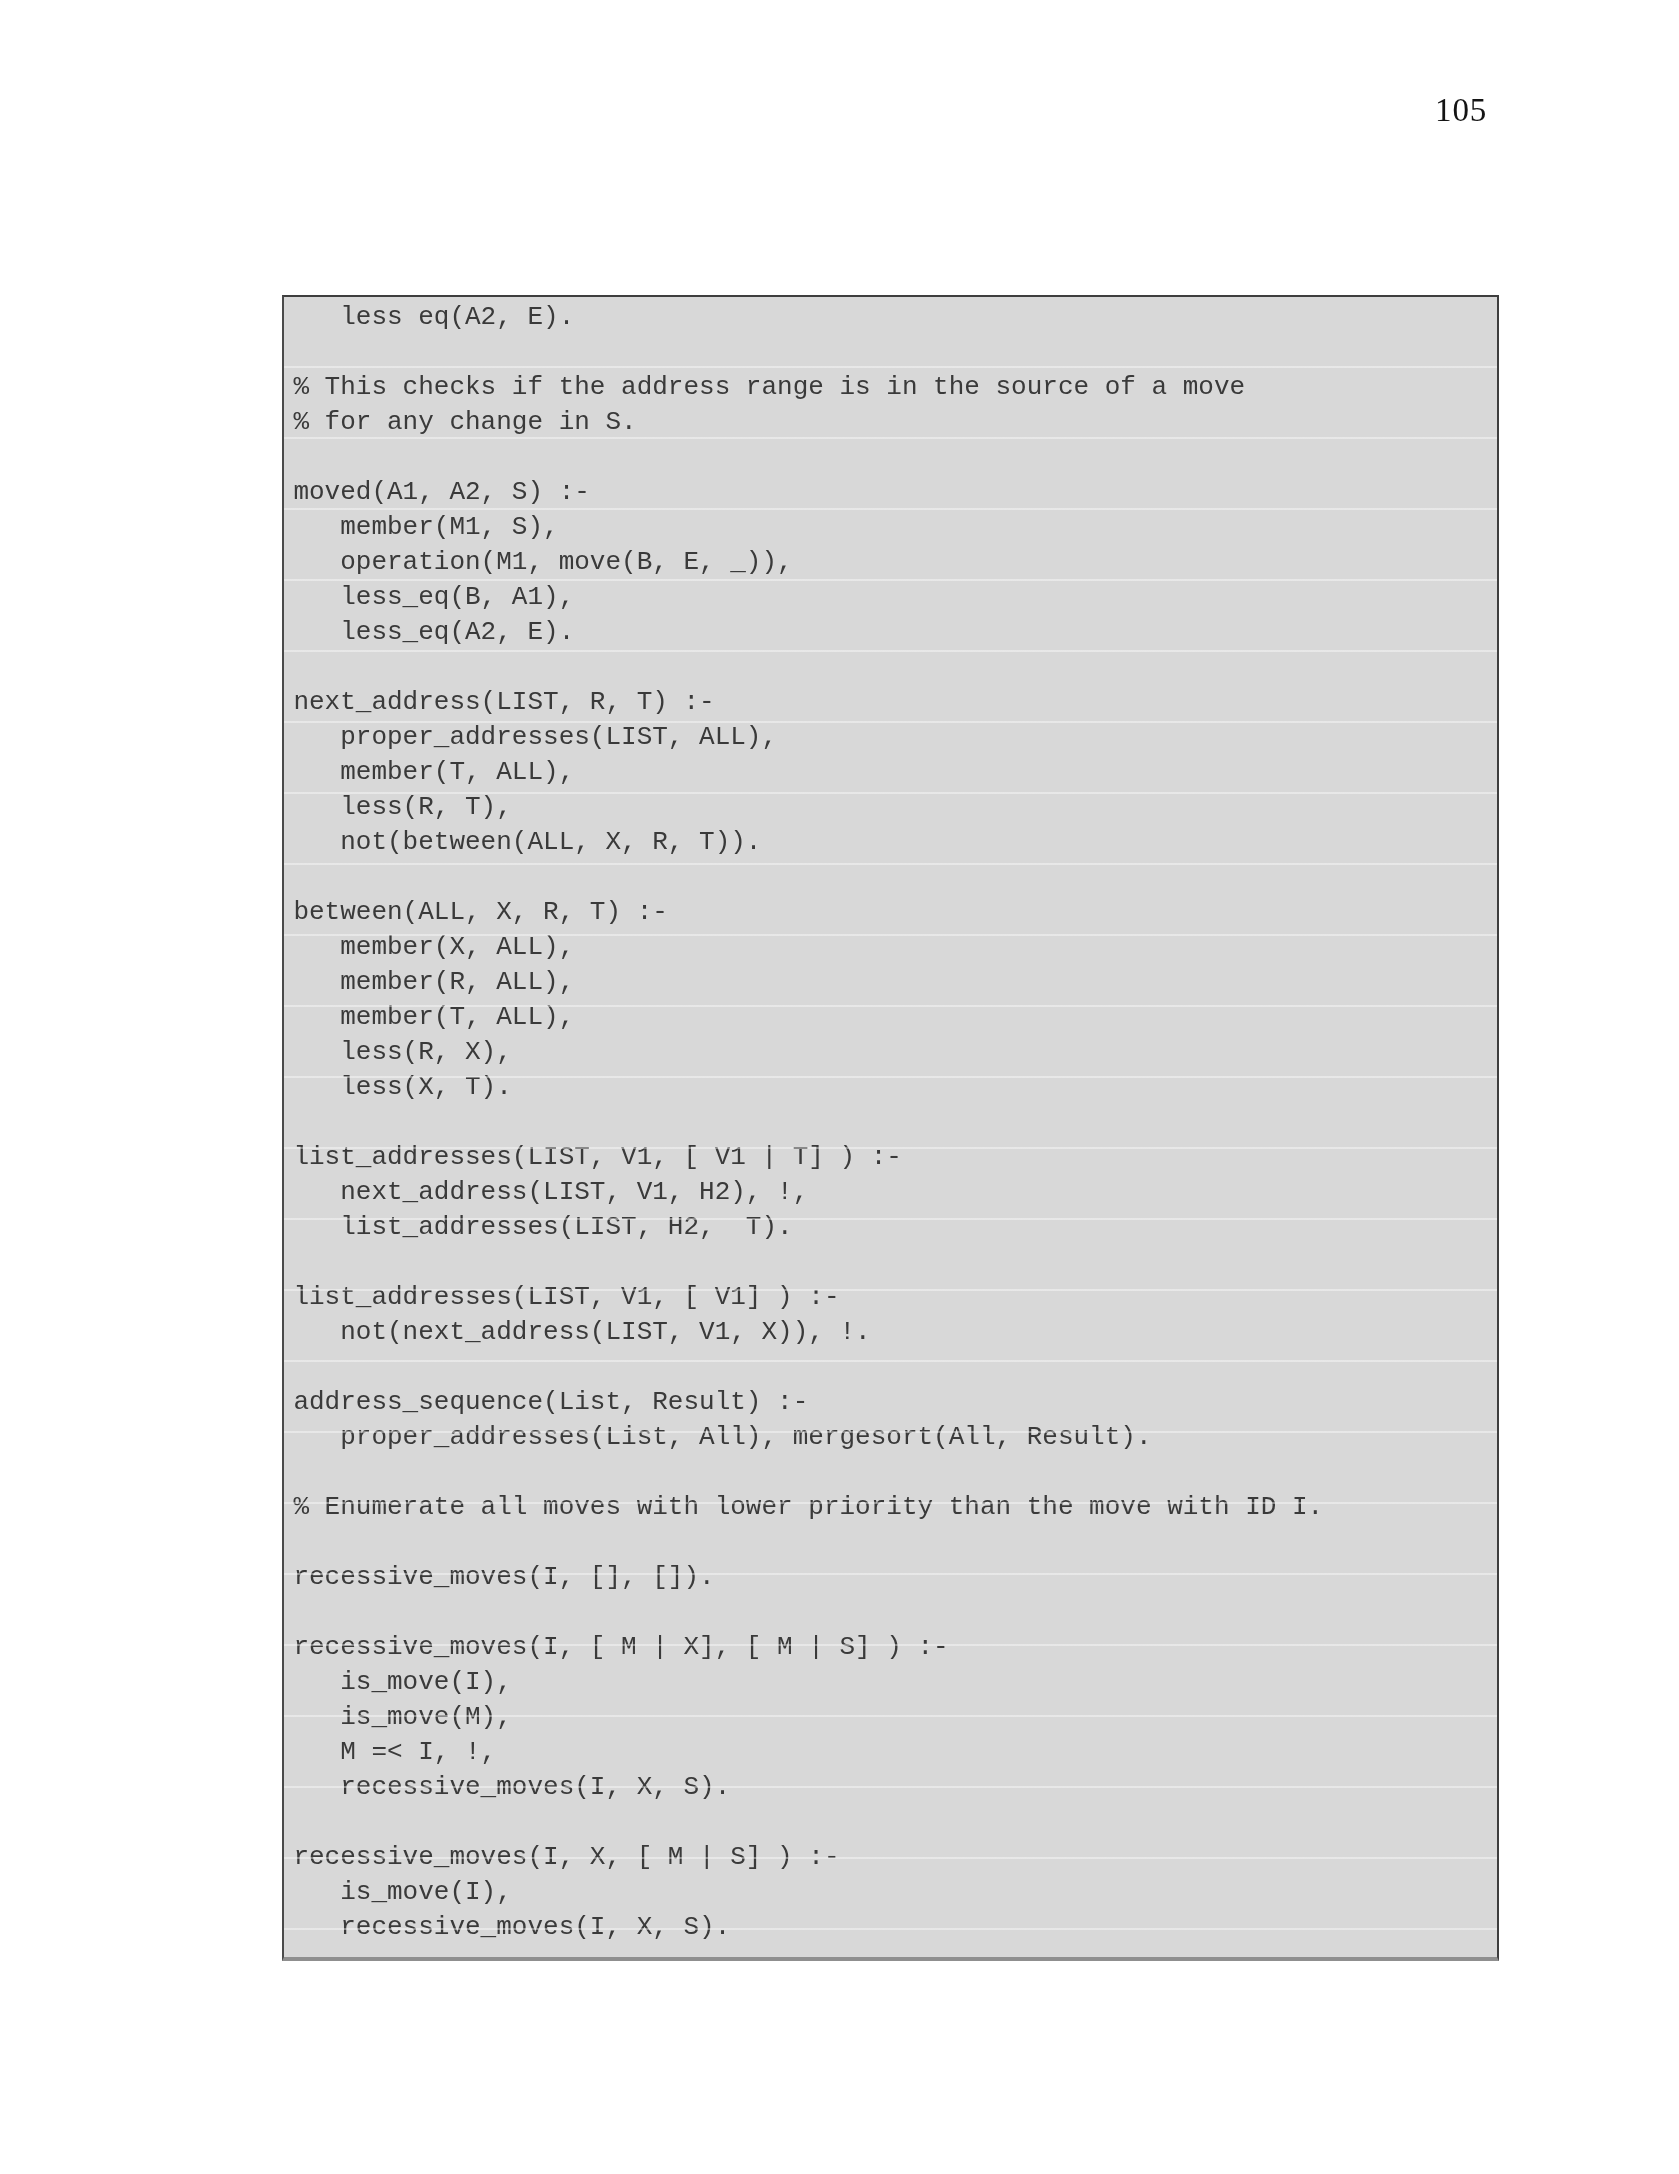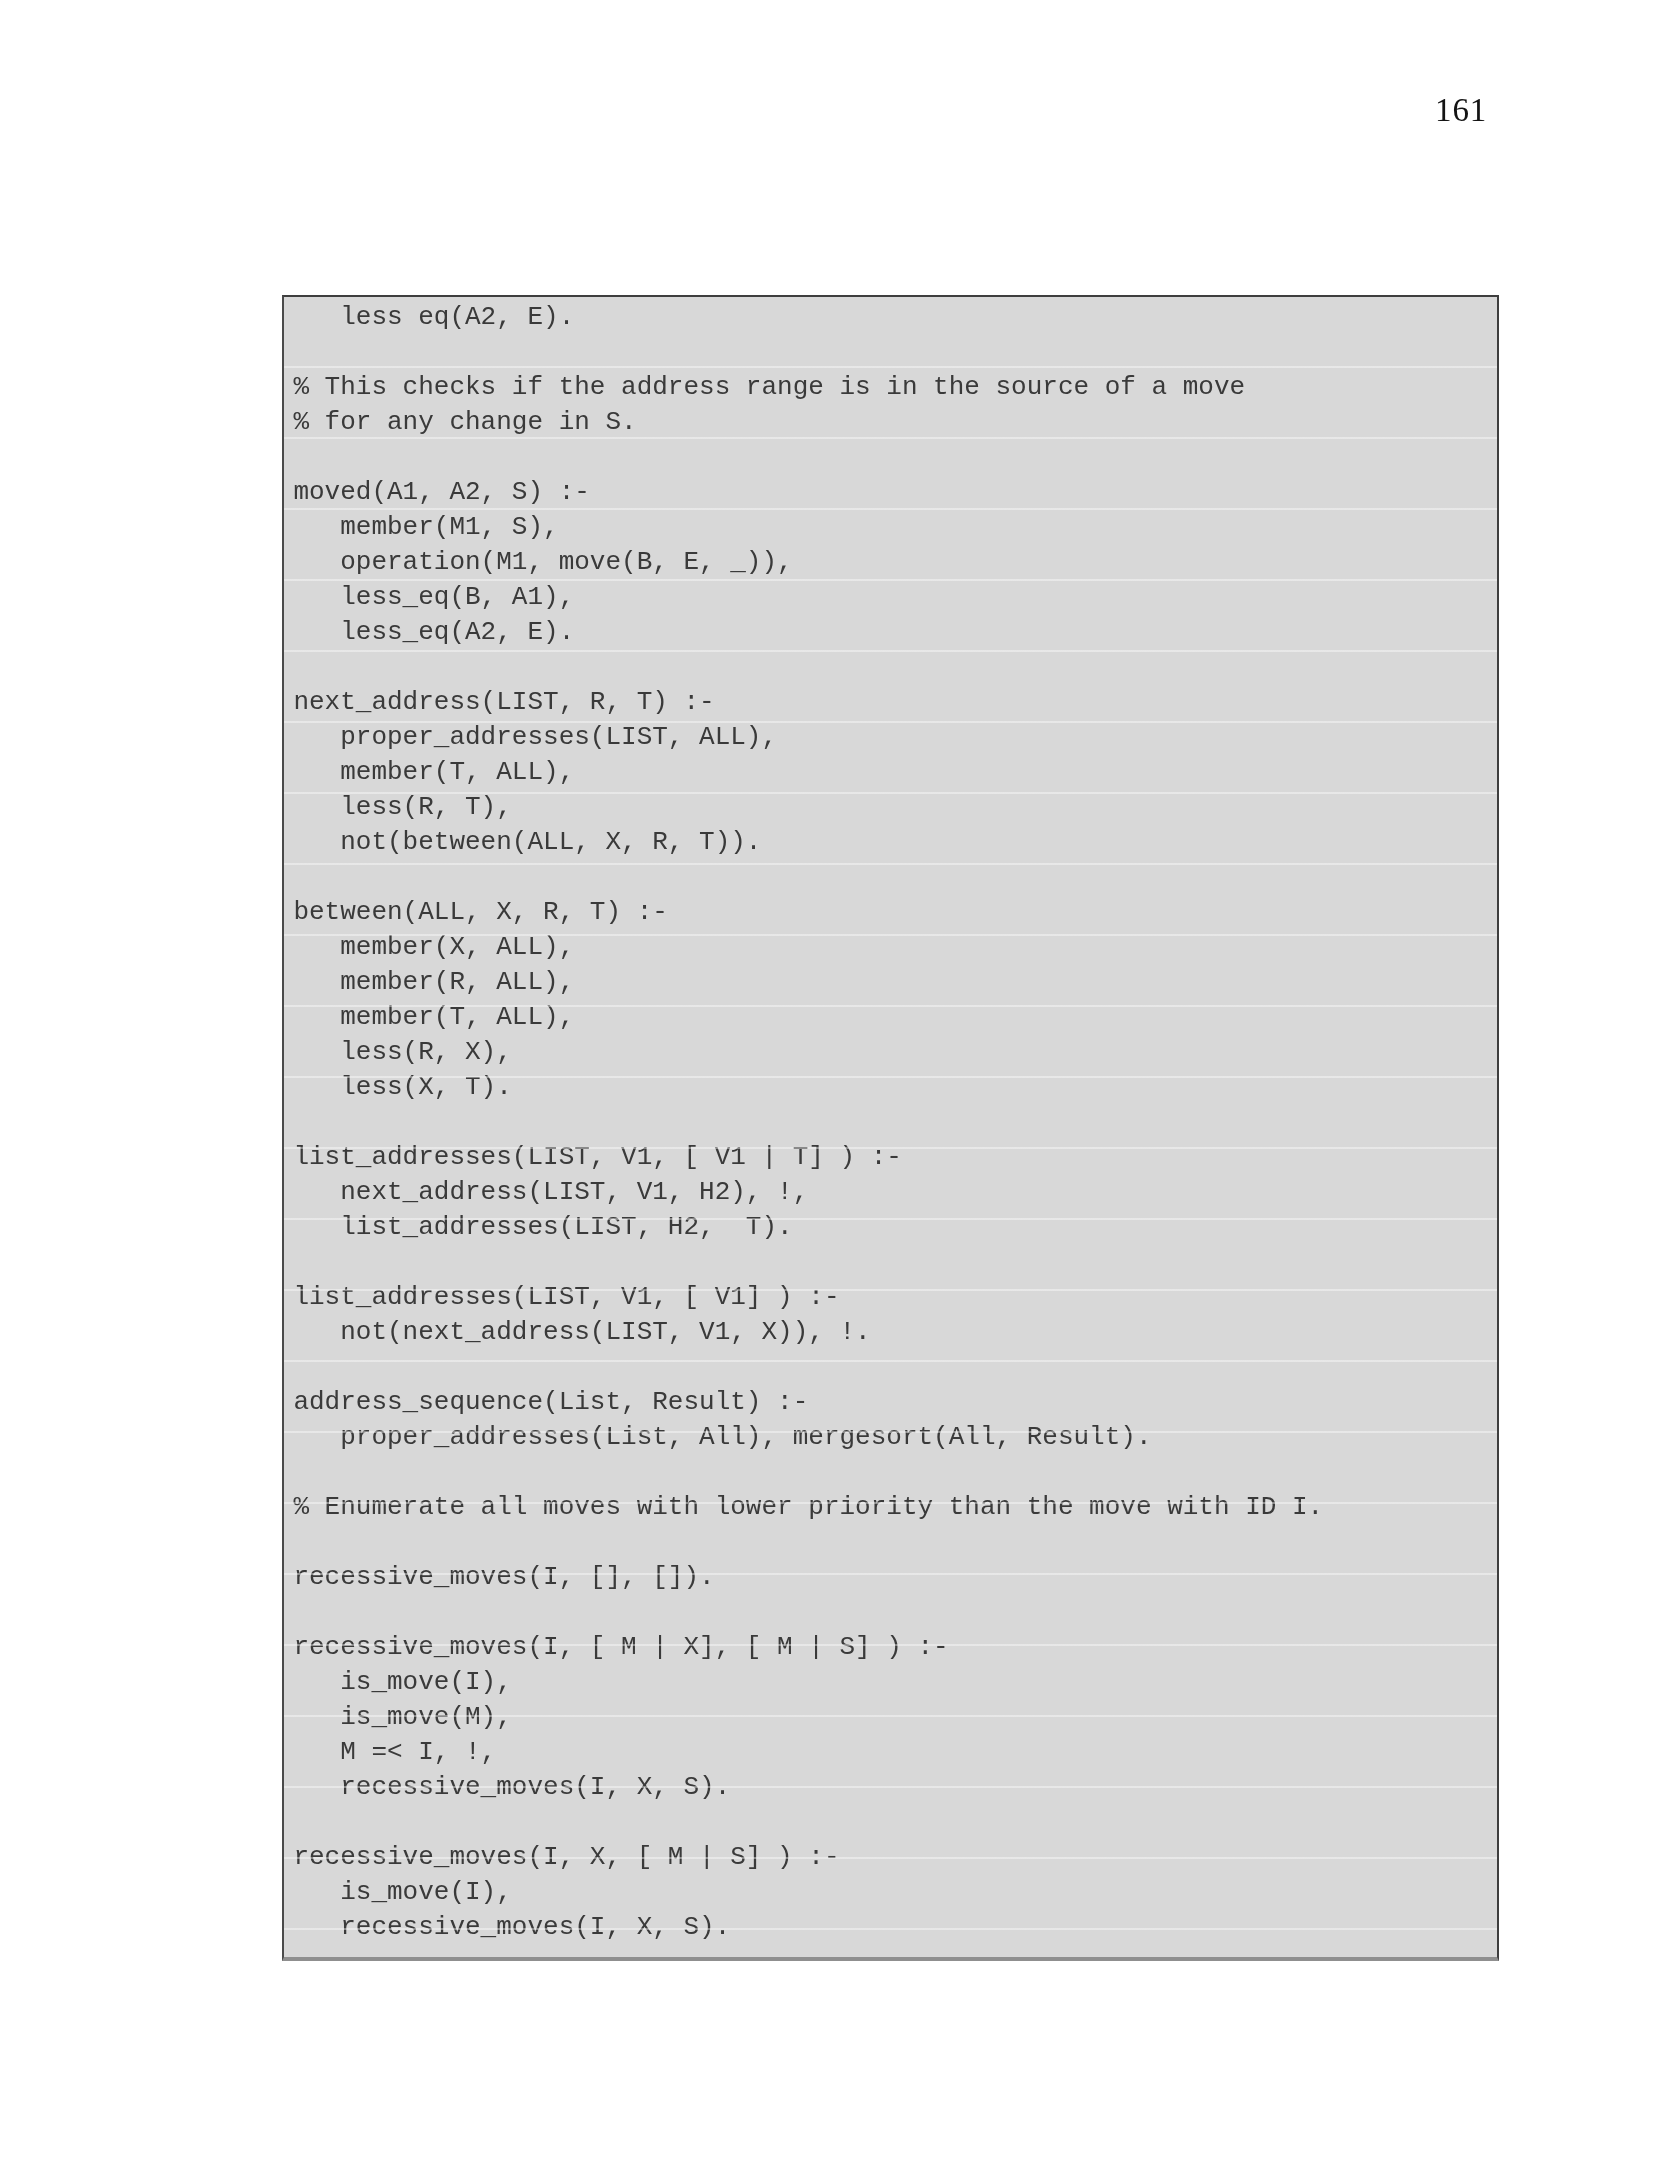--- a/index.html
+++ b/index.html
@@ -66,21 +66,21 @@
     color: #3a3a3a;
     white-space: pre;
     -webkit-font-smoothing: antialiased;
   }
 </style>
 </head>
 <body>
 
 <div class="page">
 
-  <div class="page-number">161</div>
+  <div class="page-number">105</div>
 
   <div class="code-box">
     <pre class="code-listing">   less eq(A2, E).
 
 % This checks if the address range is in the source of a move
 % for any change in S.
 
 moved(A1, A2, S) :-
    member(M1, S),
    operation(M1, move(B, E, _)),

